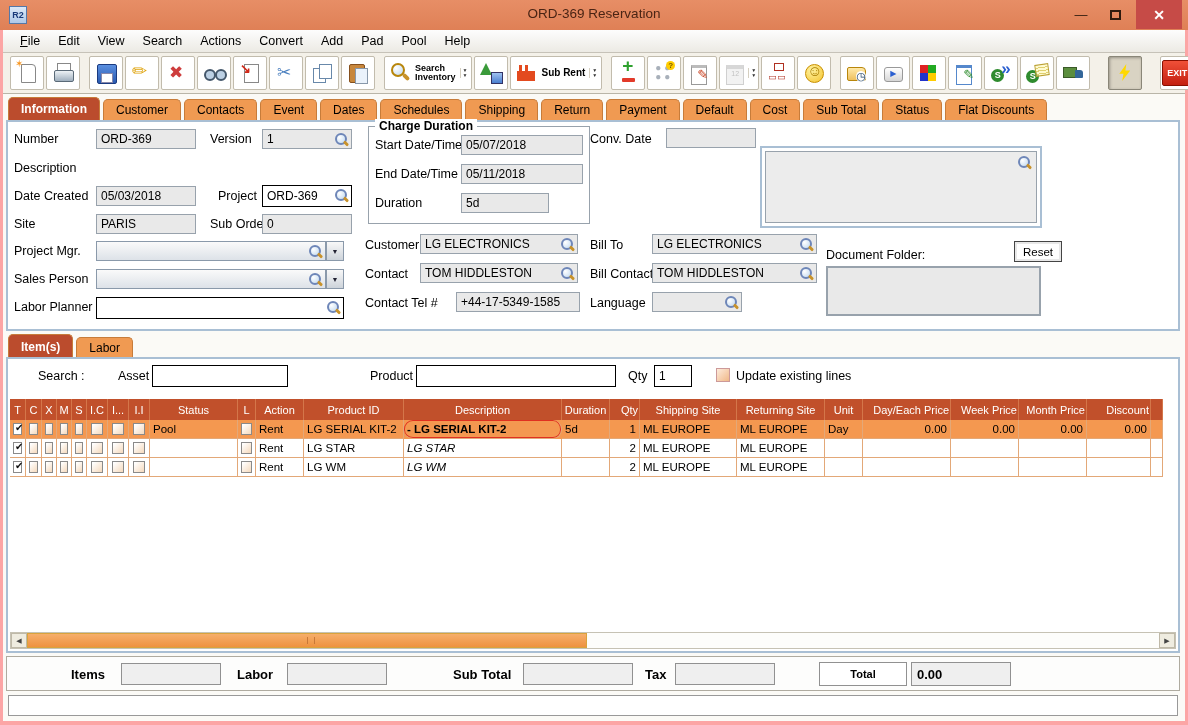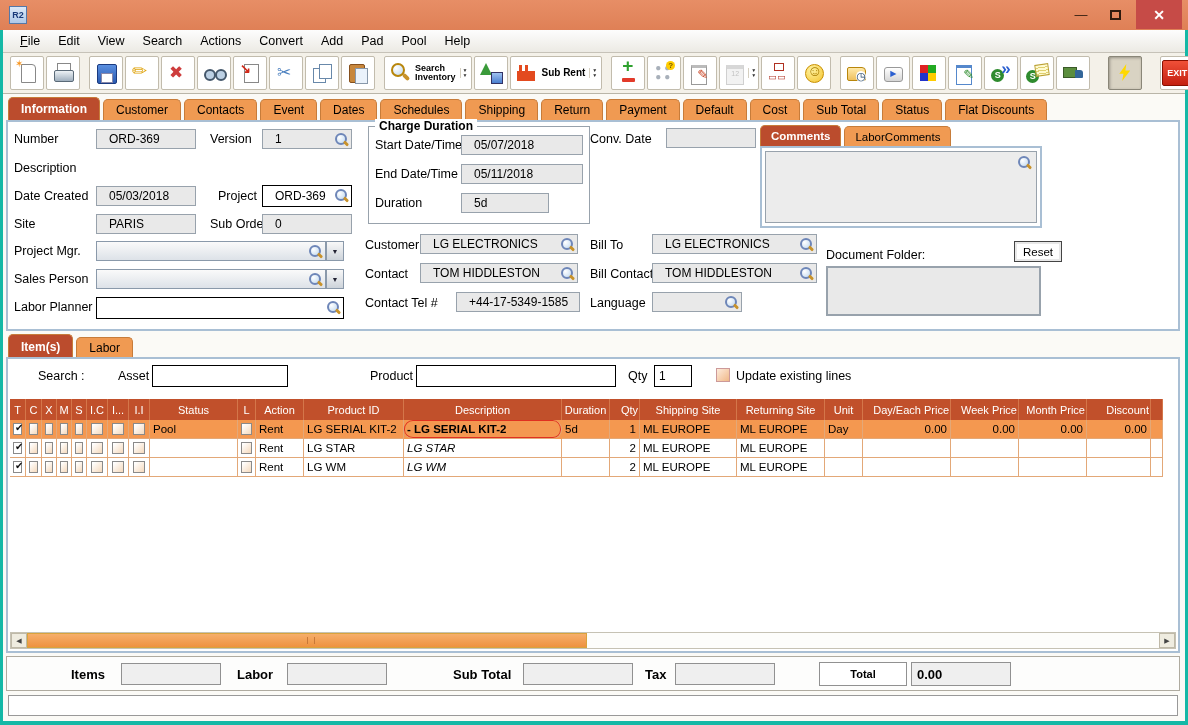--- a/index.html
+++ b/index.html
@@ -1,18 +1,18 @@
 <!DOCTYPE html>
 <html><head>
 <meta charset="utf-8">
 <style>
   *{box-sizing:border-box;margin:0;padding:0}
   html,body{width:1188px;height:725px}
   body{font-family:"Liberation Sans",sans-serif;font-size:12px;color:#000}
-  .stage{position:relative;width:1188px;height:725px;background:#14b8a6;overflow:hidden}
+  .stage{position:relative;width:1188px;height:725px;background:#fca5a5;overflow:hidden}
   .client{position:absolute;left:3px;right:3px;top:94px;bottom:4px;background:#FBFAF6}
 
   
   .titlebar{position:absolute;left:0;top:0;right:0;height:30px;background:linear-gradient(#E78E66,#DF8056)}
   .appicon{position:absolute;left:9px;top:6px;width:18px;height:18px;background:linear-gradient(#DCE9F8,#AFC8E8);border:1px solid #5578A8;color:#1A3A7A;font-size:9px;font-weight:bold;text-align:center;line-height:16px}
   .title{position:absolute;left:0;right:0;top:6px;text-align:center;font-size:13.5px;color:#4A2414}
   .wc{position:absolute;top:0;height:29px;display:flex;align-items:center;justify-content:center;color:#2E1A0E;font-size:13px;cursor:default}
   .wc.min{right:92px;width:30px}
   .wc.max{right:58px;width:30px}
   .wc.max i{display:block;width:11px;height:10px;border:2px solid #2E1A0E}
@@ -94,21 +94,21 @@
   
   .tabrow{position:absolute;display:flex;gap:3px;align-items:flex-end}
   .maintabs{top:96px;left:8px;right:8px;height:24px}
   .tab{height:21px;padding:0 12px;background:#F09A52;border:1px solid #C77C3A;border-bottom:none;border-radius:5px 5px 0 0;font-size:12px;display:flex;align-items:center;white-space:nowrap}
   .tab.active{background:#BB4C2D;color:#fff;font-weight:bold;height:24px}
   .maintabs .tab.active{height:23px}
 
   
   .infopanel{position:absolute;top:120px;left:6px;width:1174px;height:211px;background:#fff;border:2px solid #A9BFD4}
   .lbl{position:absolute;font-size:12.5px;white-space:nowrap}
-  .fld{position:absolute;height:20px;background:#E9E9E9;border:1px solid #98A2AC;font-size:12px;padding:2px 12px;display:flex;align-items:center;white-space:nowrap;overflow:hidden}
+  .fld{position:absolute;height:20px;background:#E9E9E9;border:1px solid #98A2AC;font-size:12px;padding:2px 4px;display:flex;align-items:center;white-space:nowrap;overflow:hidden}
   .fld.white{background:#fff;border:1.5px solid #000}
   .fld.combo{background:linear-gradient(#FAFAFA,#DDE2E8);border:1px solid #8A99AA}
   .fld .mag{position:absolute;right:2px;top:2px}
   .fld input{border:none;background:transparent;font:inherit;width:100%;outline:none;padding:0}
   .mag{width:15px;height:15px;position:relative;display:inline-block;flex:none}
   .mag::before{content:"";position:absolute;left:1px;top:1px;width:8px;height:8px;border:2px solid #6E86B8;border-radius:50%;background:radial-gradient(circle at 30% 30%,#fff,#BFD8F0)}
   .mag::after{content:"";position:absolute;left:9px;top:10px;width:6px;height:3px;background:#C8922A;border-radius:2px;transform:rotate(45deg)}
   .ddbtn{position:absolute;width:18px;height:20px;background:linear-gradient(#F8F8F8,#CDD3DA);border:1px solid #8A99AA;display:flex;align-items:center;justify-content:center;font-size:7px;color:#223}
   .groupbox{position:absolute;border:1px solid #98A2AC}
   .groupbox .gb-title{position:absolute;top:-8px;left:6px;background:#fff;padding:0 4px;font-weight:bold;font-size:12px}
@@ -157,20 +157,21 @@
   .statusstrip{position:absolute;top:695px;left:8px;width:1170px;height:21px;background:#fff;border:1px solid #999}
 </style>
 </head>
 <body>
 
 <div class="stage">
   <div class="client"></div>
 
   <div class="titlebar">
     <div class="appicon">R2</div>
+    <div class="title">ORD-369 Reservation</div>
     <div class="wc min">—</div>
     <div class="wc max">
         <i></i>
       </div>
     <div class="wc close">✕</div>
   </div>
 
   <div class="menubar">
       <span class="menu-item">File</span>
       <span class="menu-item">Edit</span>
@@ -368,24 +369,20 @@
       <span class="lbl" style="left:6px;top:40px">End Date/Time</span>
       <div class="fld" style="left:92px;top:37px;width:122px">05/11/2018</div>
       <span class="lbl" style="left:6px;top:69px">Duration</span>
       <div class="fld" style="left:92px;top:66px;width:88px">5d</div>
     </div>
 
     <span class="lbl" style="left:582px;top:10px">Conv. Date</span>
     <div class="fld" style="left:658px;top:6px;width:90px"></div>
 
 
-    <div style="position:absolute;left:752px;top:3px;display:flex;gap:3px;align-items:flex-end">
-        <span class="ctab active">Comments</span>
-        <span class="ctab">LaborComments</span>
-      </div>
     <div class="cbox" style="left:752px;top:24px;width:282px;height:82px">
       <div class="cfield">
           <span class="mag"></span>
         </div>
     </div>
 
     <span class="lbl" style="left:818px;top:126px">Document Folder:</span>
     <div class="btn" style="left:1006px;top:119px;width:48px;height:21px">Reset</div>
     <div class="fld" style="left:818px;top:144px;width:215px;height:50px;border-width:2px"></div>
 

